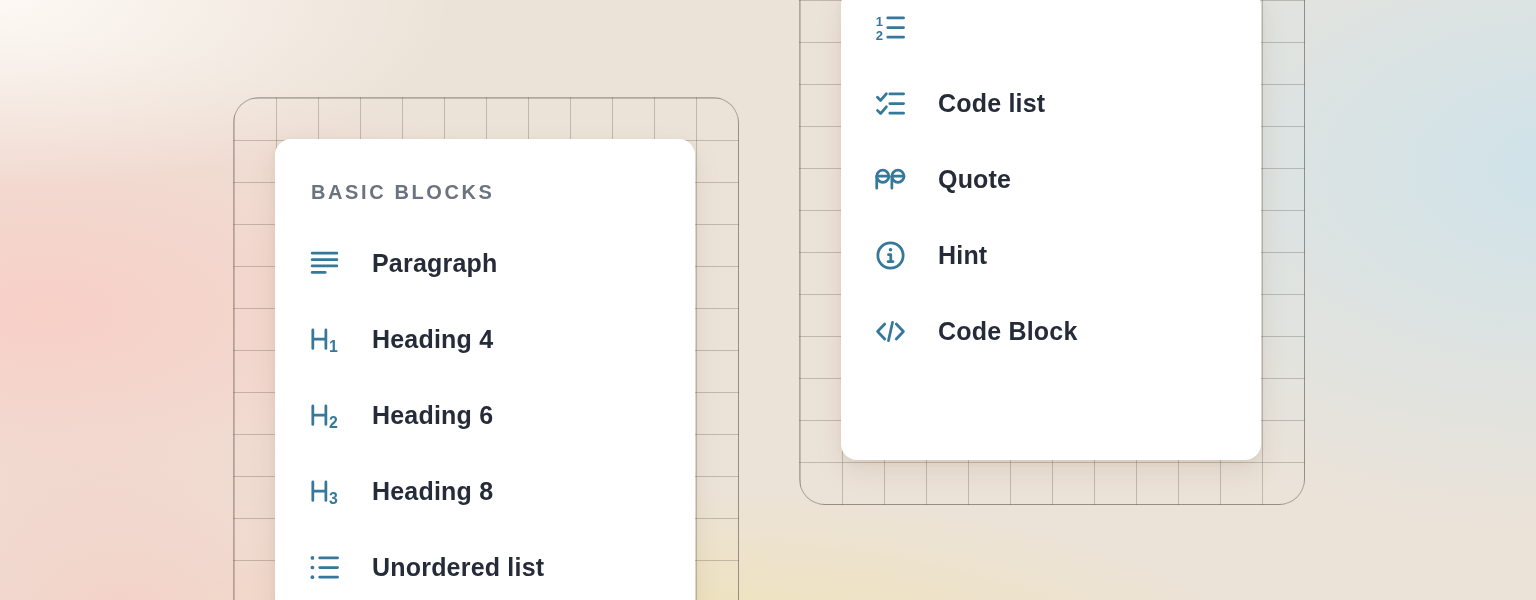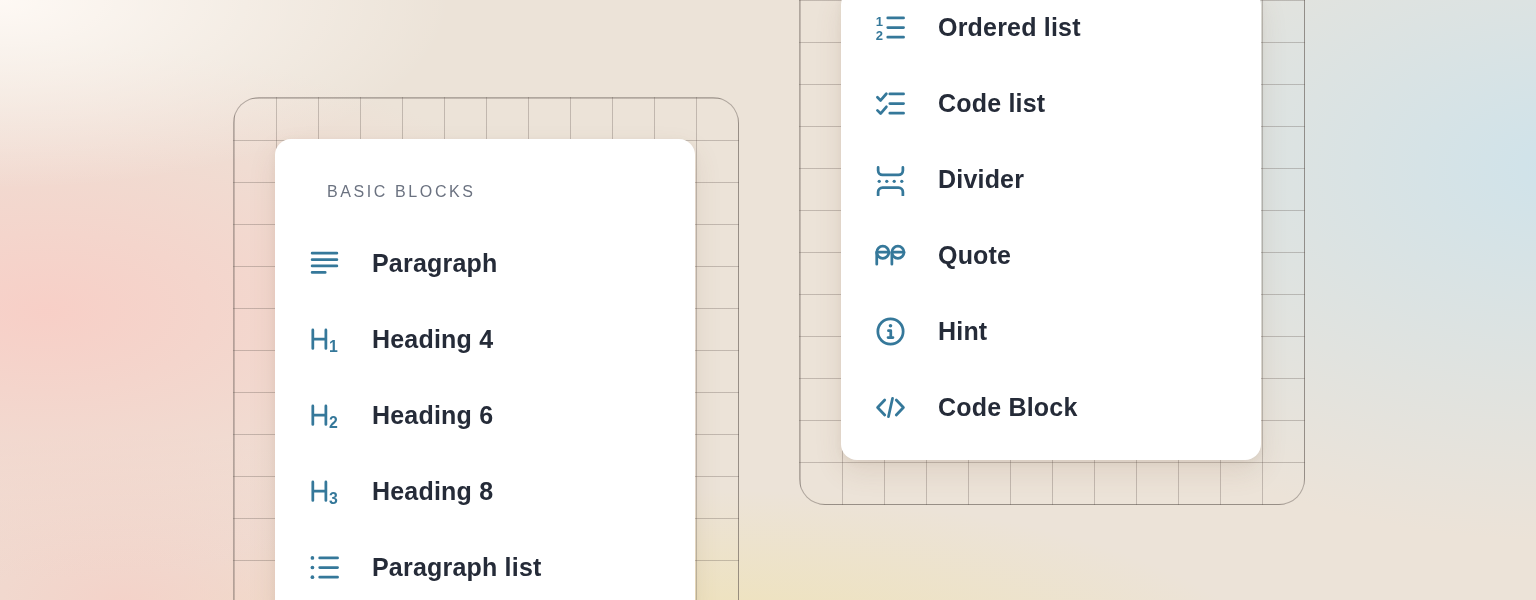--- a/index.html
+++ b/index.html
@@ -28,22 +28,22 @@
   .grid-panel.right{ left:799px; top:-43px; width:504px; height:546px; }
 
   .menu-card{
     position:absolute;background:#ffffff;width:420px;
     box-shadow:0 12px 28px rgba(125,85,60,0.12), 0 2px 8px rgba(60,50,40,0.05);
   }
   .menu-card.left { left:275px; top:139px; height:482px; border-radius:16px; padding-top:20px; box-sizing:border-box; }
   .menu-card.right{ left:841px; top:-11px; height:471px; border-radius:16px; }
 
   .section-header{
-    height:66px;display:flex;align-items:center;padding-left:52px;
-    font-size:16px;font-weight:400;letter-spacing:2.6px;color:#6b7280;
+    height:66px;display:flex;align-items:center;padding-left:36px;
+    font-size:20px;font-weight:700;letter-spacing:2.6px;color:#6b7280;
   }
 
   .menu-row{height:76px;display:flex;align-items:center;padding-left:32px;cursor:pointer;}
   .item-icon{width:34px;height:34px;margin-right:31px;color:#35789a;display:flex;align-items:center;justify-content:center;flex:none;}
   .item-icon svg{width:33px;height:33px;display:block;}
   .item-label{font-size:25px;font-weight:700;color:#252b38;letter-spacing:0.2px;white-space:nowrap;}
 </style>
 </head>
 <body>
 
@@ -97,62 +97,48 @@
 
         <div class="menu-row">
           <span class="item-icon" style="color: rgb(53, 120, 154);">
             <svg viewBox="0 0 24 24" fill="none" stroke="currentColor" stroke-width="2" stroke-linecap="round" stroke-linejoin="round">
               <circle cx="3.2" cy="5" r="1.35" fill="currentColor" stroke="none"></circle>
               <circle cx="3.2" cy="12" r="1.35" fill="currentColor" stroke="none"></circle>
               <circle cx="3.2" cy="19" r="1.35" fill="currentColor" stroke="none"></circle>
               <path d="M8.5 5h13M8.5 12h13M8.5 19h13"></path>
             </svg>
           </span>
-          <span class="item-label">Paragraph list</span>
+          <span class="item-label">Unordered list</span>
         </div>
       </div>
   </div>
 
   <div class="menu-card right">
     <div>
 
         <div class="menu-row">
           <span class="item-icon" style="color: rgb(53, 120, 154);">
             <svg viewBox="0 0 24 24" fill="none" stroke="currentColor" stroke-width="2" stroke-linecap="round" stroke-linejoin="round">
               <text x="1.2" y="10.6" font-size="9.5" font-weight="700" fill="currentColor" stroke="none" font-family="inherit">1</text>
               <text x="1.2" y="21.2" font-size="9.5" font-weight="700" fill="currentColor" stroke="none" font-family="inherit">2</text>
               <path d="M10 5h11.5M10 12h11.5M10 19h11.5"></path>
             </svg>
           </span>
-          <span class="item-label">Ordered list</span>
         </div>
 
         <div class="menu-row">
           <span class="item-icon" style="color: rgb(53, 120, 154);">
             <svg viewBox="0 0 24 24" fill="none" stroke="currentColor" stroke-width="2" stroke-linecap="round" stroke-linejoin="round">
               <path d="M2.5 7.5l2.3 2.3L9 4.9M2.5 17l2.3 2.3L9 14.4"></path>
               <path d="M11.5 5h10M11.5 12h10M11.5 19h10"></path>
             </svg>
           </span>
           <span class="item-label">Code list</span>
         </div>
 
-        <div class="menu-row">
-          <span class="item-icon" style="color: rgb(53, 120, 154);">
-            <svg viewBox="0 0 24 24" fill="none" stroke="currentColor" stroke-width="2" stroke-linecap="round" stroke-linejoin="round">
-              <path d="M3 3.2v2.3a3.2 3.2 0 0 0 3.2 3.2h11.6A3.2 3.2 0 0 0 21 5.5V3.2"></path>
-              <circle cx="3.8" cy="13.3" r="1.2" fill="currentColor" stroke="none"></circle>
-              <circle cx="9.3" cy="13.3" r="1.2" fill="currentColor" stroke="none"></circle>
-              <circle cx="14.7" cy="13.3" r="1.2" fill="currentColor" stroke="none"></circle>
-              <circle cx="20.2" cy="13.3" r="1.2" fill="currentColor" stroke="none"></circle>
-              <path d="M3 23.4v-2.3a3.2 3.2 0 0 1 3.2-3.2h11.6a3.2 3.2 0 0 1 3.2 3.2v2.3"></path>
-            </svg>
-          </span>
-          <span class="item-label">Divider</span>
-        </div>
 
         <div class="menu-row">
           <span class="item-icon" style="color: rgb(53, 120, 154);">
             <svg viewBox="0 0 24 24" fill="none" stroke="currentColor" stroke-width="2" stroke-linecap="round" stroke-linejoin="round">
               <circle cx="6.4" cy="9.6" r="4.4"></circle>
               <path d="M2 9.6h8.8M2 9.6v8.7"></path>
               <circle cx="17.4" cy="9.6" r="4.4"></circle>
               <path d="M13 9.6h8.8M13 9.6v8.7"></path>
             </svg>
           </span>

